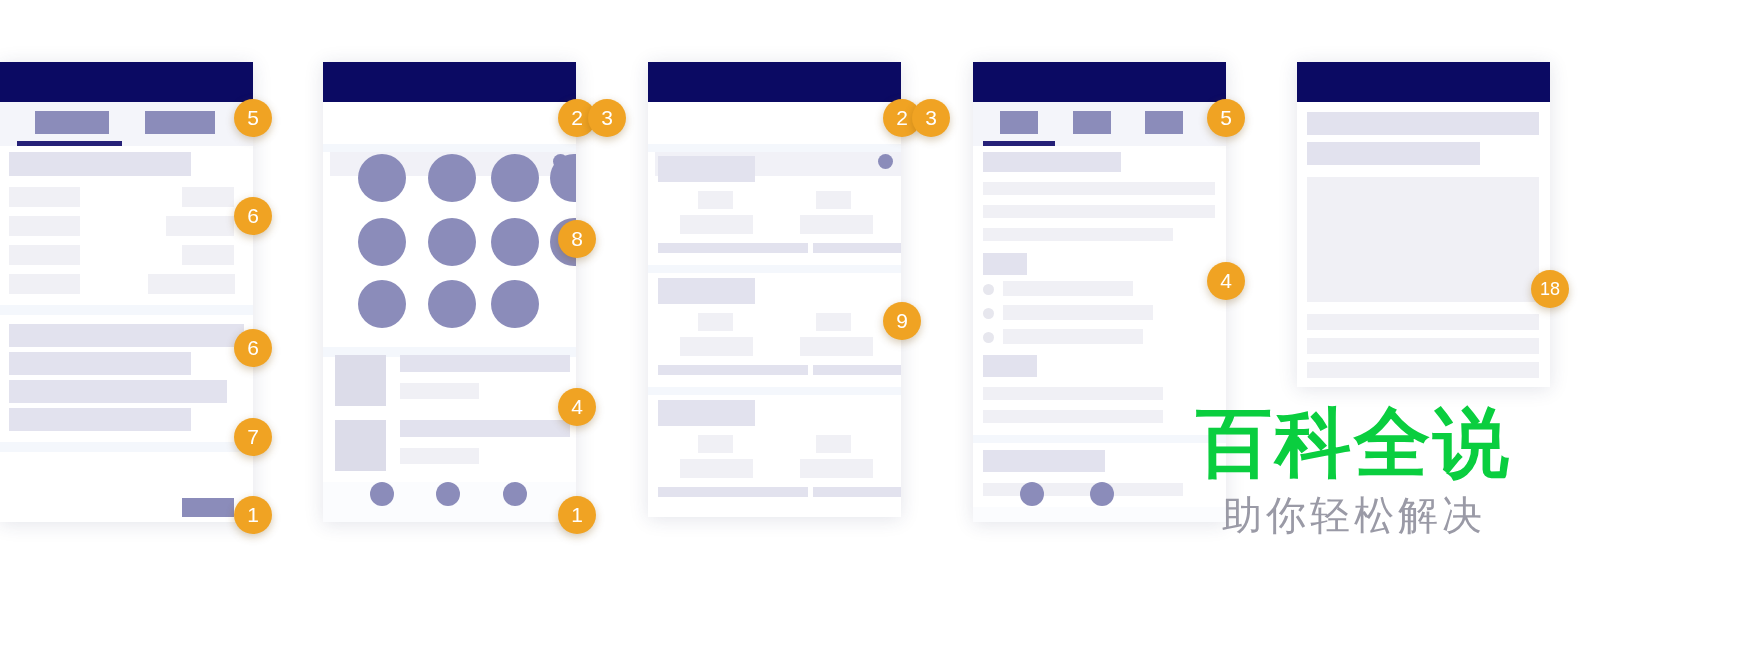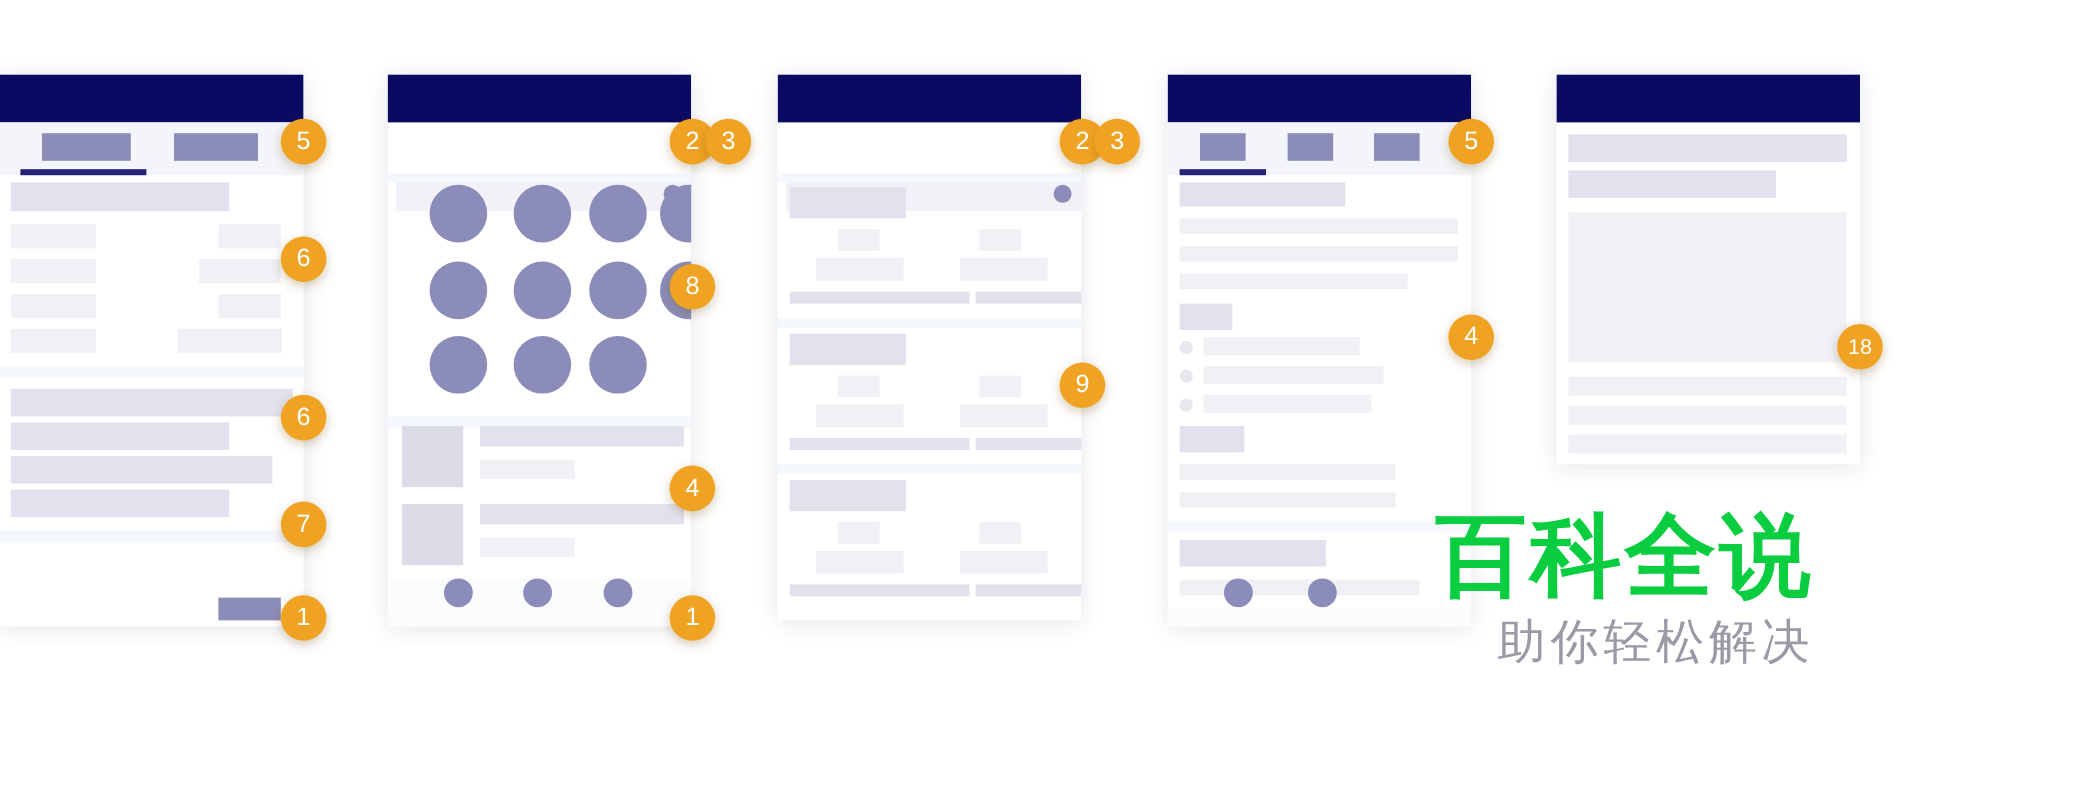--- a/index.html
+++ b/index.html
@@ -58,21 +58,21 @@
     letter-spacing:3px;
     line-height:1;
     font-family:"DejaVu Sans", sans-serif;
   }
   .wm-sub{
     font-size:40px;
     color:#9a9aa6;
     letter-spacing:4px;
     line-height:1;
     margin-top:14px;
-    text-align:right;
+    text-align:center;
     font-family:"DejaVu Sans", sans-serif;
   }
 </style>
 </head>
 <body>
 
 <div class="stage">
 
   <div class="phone" style="left:0px;top:62px;width:253px;height:460px;">
     <div class="appbar" style="height:40px;"></div>
@@ -243,18 +243,18 @@
 
   <div class="badge" style="left:883px;top:99px;width:38px;height:38px;">2</div>
   <div class="badge" style="left:912px;top:99px;width:38px;height:38px;">3</div>
   <div class="badge" style="left:883px;top:302px;width:38px;height:38px;">9</div>
 
   <div class="badge" style="left:1207px;top:99px;width:38px;height:38px;">5</div>
   <div class="badge" style="left:1207px;top:262px;width:38px;height:38px;">4</div>
 
   <div class="badge" style="left:1531px;top:270px;width:38px;height:38px;font-size:18px;">18</div>
 
-  <div class="wm" style="left:1196px;top:405px;margin-top:20px;">
+  <div class="wm" style="left:1196px;top:405px;">
     <div class="wm-main">百科全说</div>
     <div class="wm-sub">助你轻松解决</div>
   </div>
 
 </div>
 
 </body></html>

